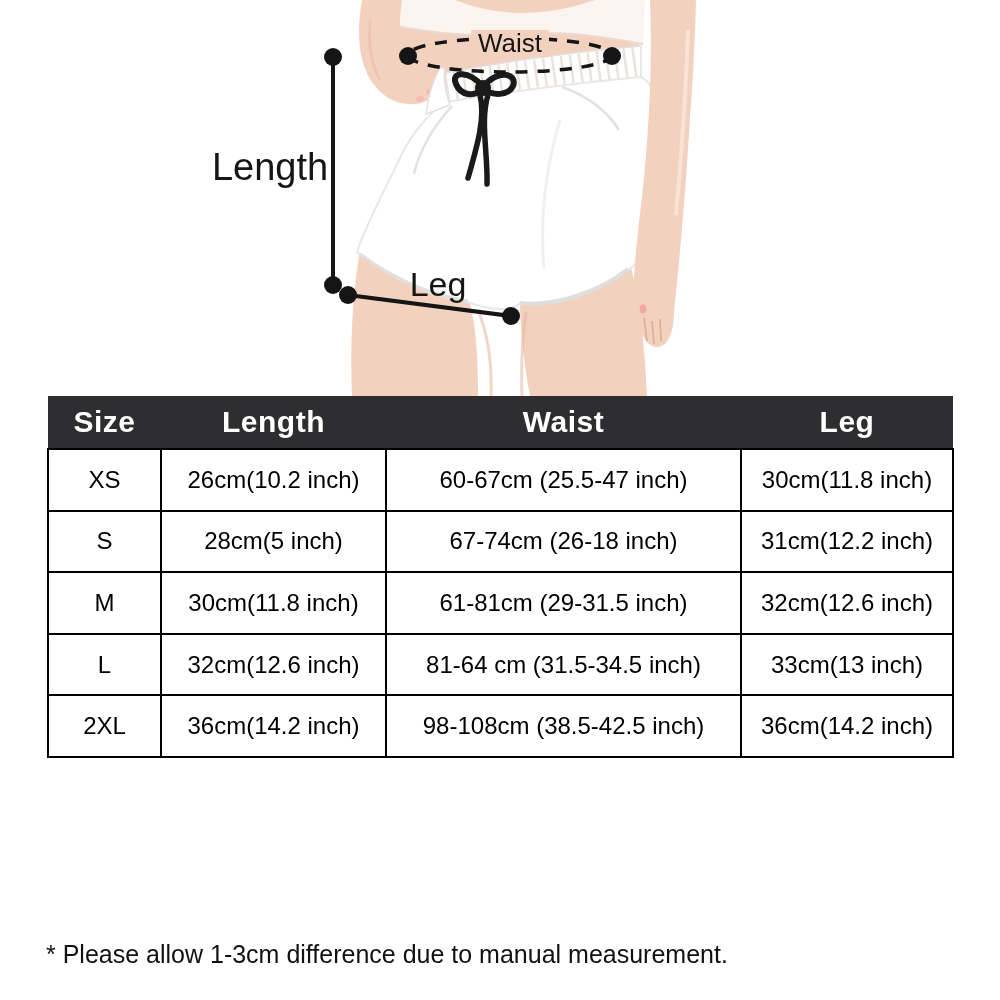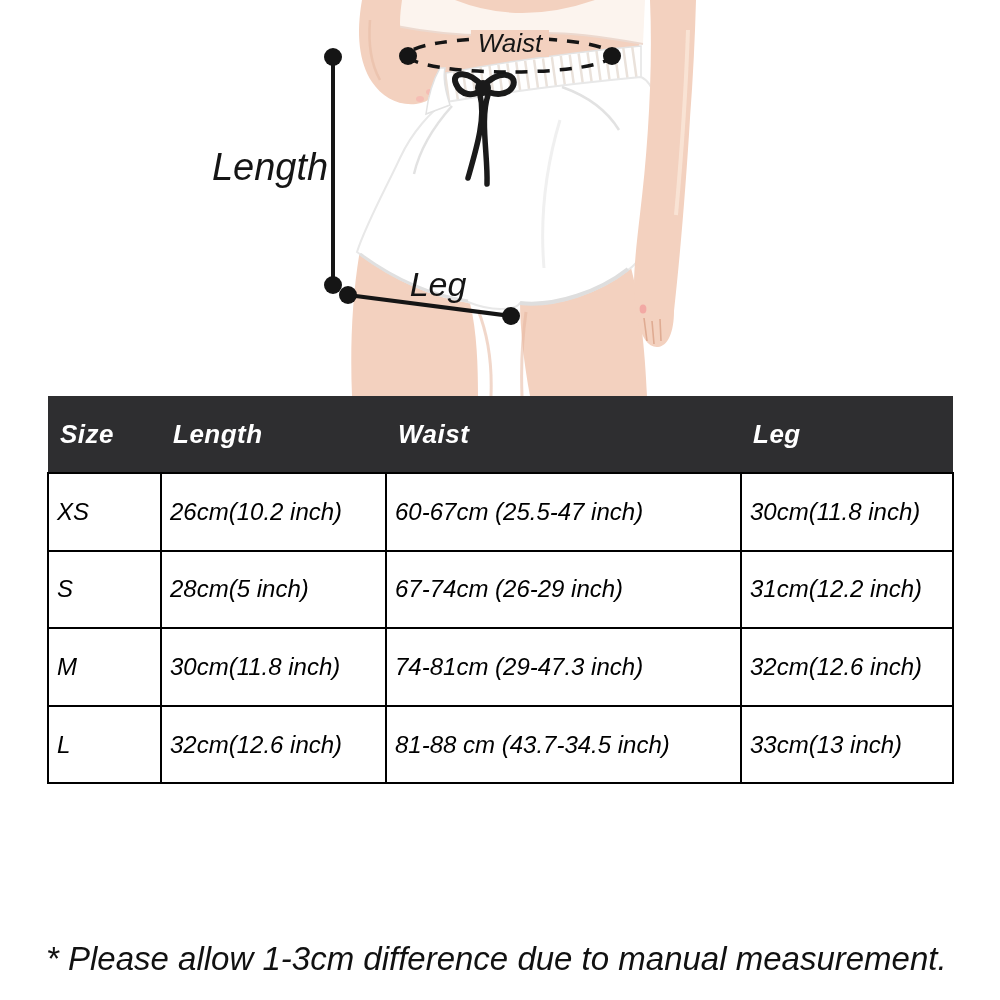--- a/index.html
+++ b/index.html
@@ -1,39 +1,39 @@
 <!DOCTYPE html>
 <html><head>
 <meta charset="utf-8">
 <style>
   html,body{margin:0;padding:0;background:#fff;}
   .stage{
     position:relative;width:1000px;height:1000px;background:#ffffff;overflow:hidden;
-    font-family:"Liberation Sans","DejaVu Sans",sans-serif;color:#111;font-style:italic;
+    font-family:"Liberation Sans","DejaVu Sans",sans-serif;color:#111;
   }
   
   .photo{position:absolute;left:0;top:0;width:1000px;height:396px;}
   .ann-text{fill:#151515;font-family:"Liberation Sans","DejaVu Sans",sans-serif;}
   
   .size-table{
     position:absolute;left:47px;top:396px;width:905px;
     border-collapse:collapse;table-layout:fixed;
   }
   .size-table th{
-    height:52px;font-size:26px;font-weight:bold;letter-spacing:.5px;
-    border:none;padding:12px;text-align:left;vertical-align:middle;
+    height:52px;font-size:30px;font-weight:bold;letter-spacing:.5px;
+    border:none;padding:0;text-align:center;vertical-align:middle;
   }
   .size-table td{
     height:59.6px;font-size:24px;font-weight:400;color:#000;
-    border:2px solid #000;padding:8px;text-align:left;vertical-align:middle;
+    border:2px solid #000;padding:0;text-align:center;vertical-align:middle;
     background:#fff;white-space:nowrap;
   }
   
   .footnote{
-    position:absolute;left:46px;top:940px;font-size:33px;color:#111;
+    position:absolute;left:46px;top:940px;font-size:25px;color:#111;
   }
 </style>
 </head>
 <body>
 
 <div class="stage">
 
   <svg class="photo" viewBox="0 0 1000 396" aria-hidden="true">
     <defs>
       <clipPath id="bandClip">
@@ -151,33 +151,39 @@
     <tbody>
       <tr>
         <td>XS</td>
         <td>26cm(10.2 inch)</td>
         <td>60-67cm (25.5-47 inch)</td>
         <td>30cm(11.8 inch)</td>
       </tr>
       <tr>
         <td>S</td>
         <td>28cm(5 inch)</td>
-        <td>67-74cm (26-29 inch)</td>
+        <td>67-74cm (26-18 inch)</td>
         <td>31cm(12.2 inch)</td>
       </tr>
       <tr>
         <td>M</td>
         <td>30cm(11.8 inch)</td>
-        <td>74-81cm (29-47.3 inch)</td>
+        <td>61-81cm (29-31.5 inch)</td>
         <td>32cm(12.6 inch)</td>
       </tr>
       <tr>
         <td>L</td>
         <td>32cm(12.6 inch)</td>
-        <td>81-88 cm (43.7-34.5 inch)</td>
+        <td>81-64 cm (31.5-34.5 inch)</td>
         <td>33cm(13 inch)</td>
+      </tr>
+      <tr>
+        <td>2XL</td>
+        <td>36cm(14.2 inch)</td>
+        <td>98-108cm (38.5-42.5 inch)</td>
+        <td>36cm(14.2 inch)</td>
       </tr>
     </tbody>
   </table>
 
   <div class="footnote">* Please allow 1-3cm difference due to manual measurement.</div>
 
 </div>
 
 </body></html>

